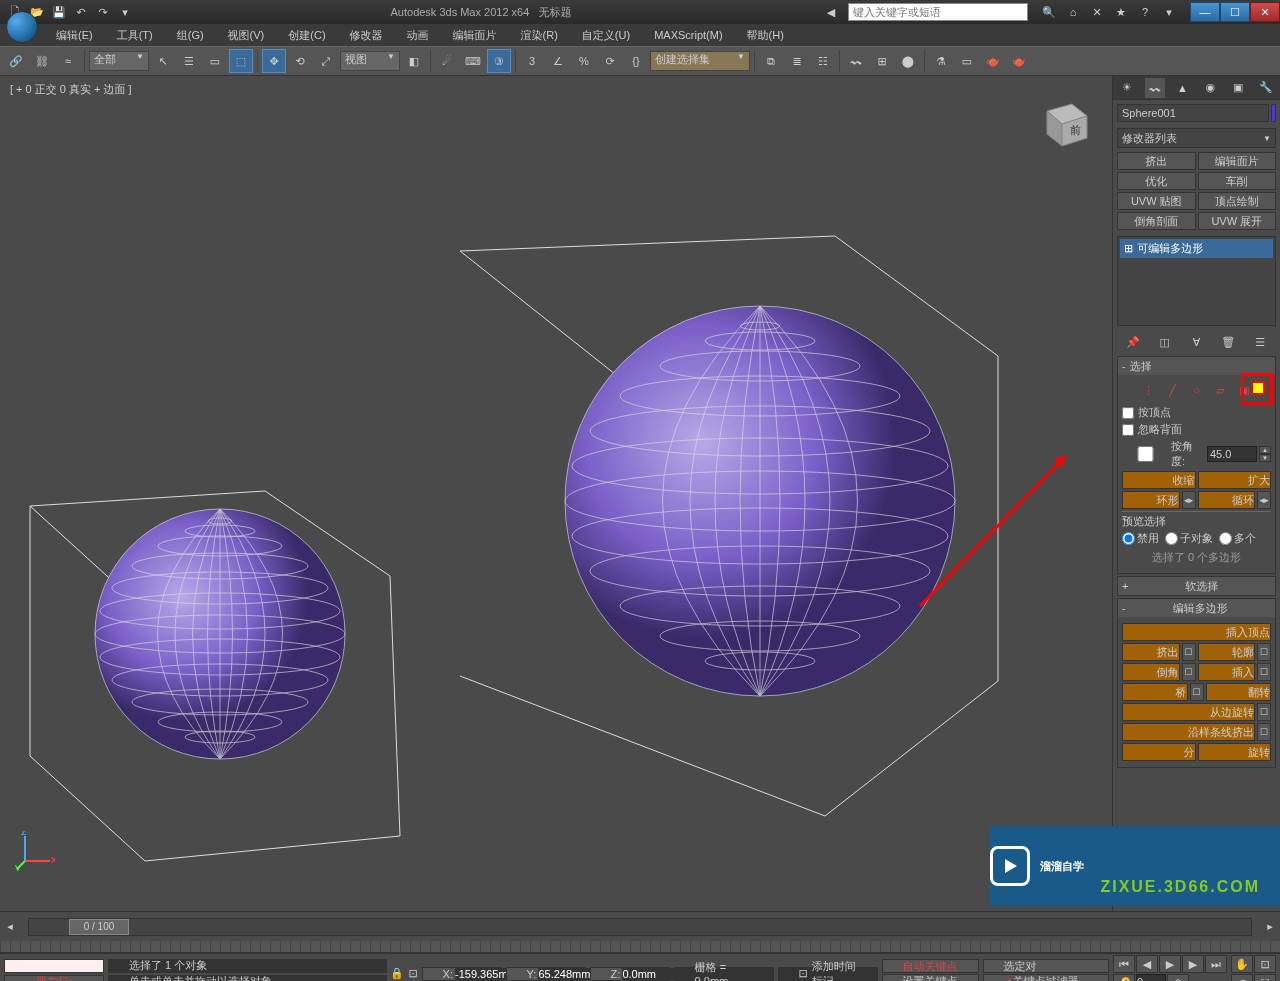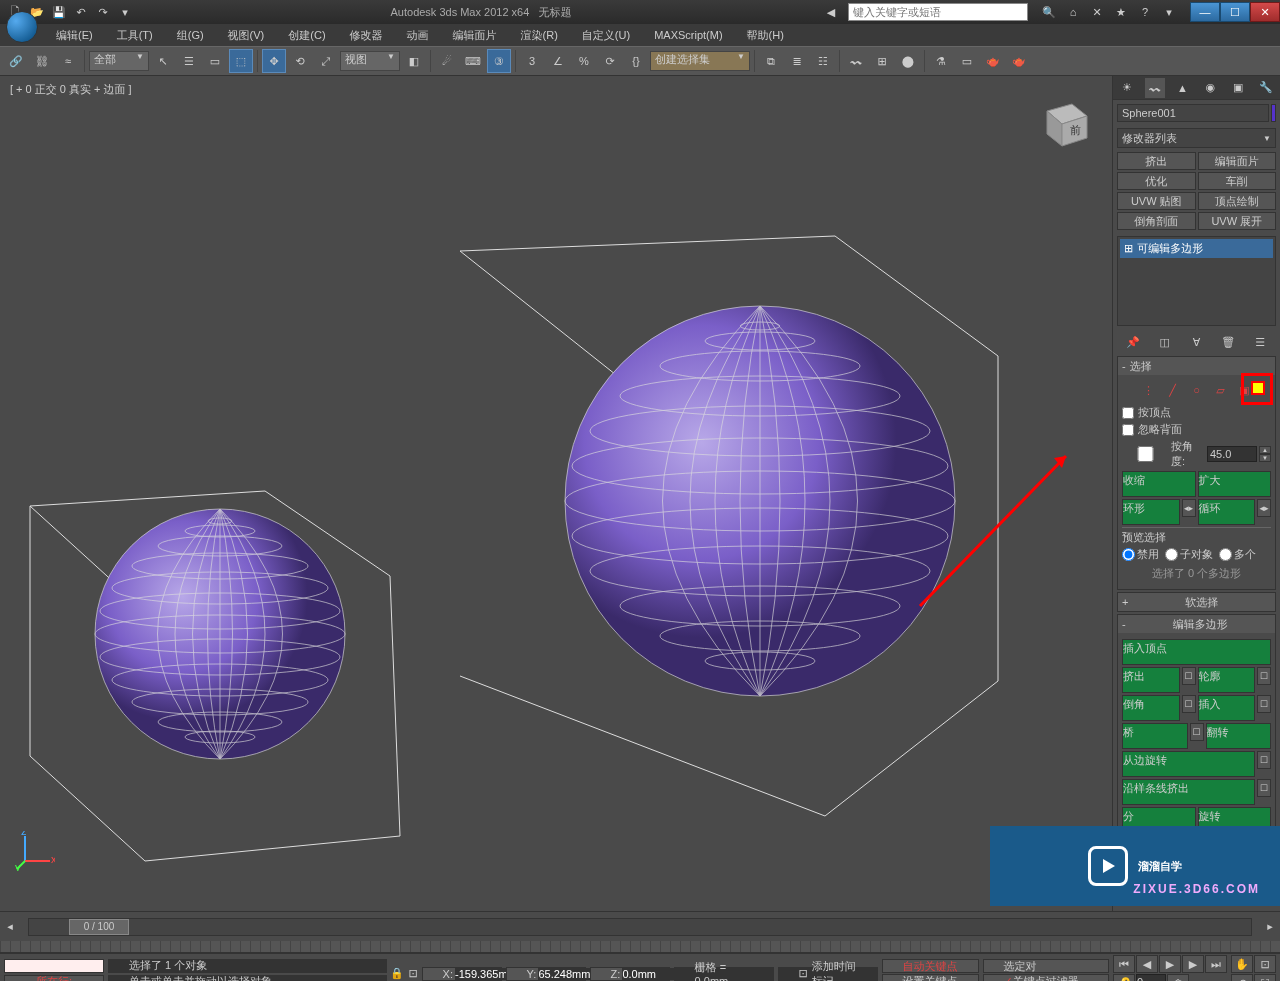--- a/index.html
+++ b/index.html
@@ -49,39 +49,39 @@
 .sel-icon{width:22px;height:22px;display:flex;align-items:center;justify-content:center;cursor:pointer}
 .highlight-box{position:absolute;border:3px solid red;width:32px;height:32px;right:-2px;top:-6px;z-index:5}
 .highlight-inner{position:absolute;width:14px;height:14px;background:#ff0;border:2px solid red;right:6px;top:2px;z-index:6}
 .check-row{display:flex;align-items:center;gap:4px;margin:2px 0}
 .check-row input[type=checkbox]{width:12px;height:12px}
 .spinner{display:flex;align-items:center;gap:2px;margin:2px 0}
 .spinner input{width:50px;height:16px;background:#333;border:1px solid #222;color:#ccc;padding:0 2px}
 .spinner-btns{display:flex;flex-direction:column}
 .spinner-btns span{width:12px;height:8px;background:#555;border:1px solid #333;font-size:6px;text-align:center;line-height:6px}
 .btn-row{display:flex;gap:2px;margin:2px 0}
-.btn-row .pbtn{flex:1;height:26px;background:#15803d;border:1px solid #333;text-align:left;line-height:16px;cursor:pointer}
+.btn-row .pbtn{flex:1;height:18px;background:#a16207;border:1px solid #333;text-align:right;line-height:16px;cursor:pointer}
 .btn-row .sbtn{width:14px;height:18px;background:#555;border:1px solid #333;text-align:center;line-height:16px;cursor:pointer;font-size:9px}
 .radio-row{display:flex;gap:6px;align-items:center;margin:2px 0}
 .radio-row label{display:flex;align-items:center;gap:2px}
 .small-text{color:#999;text-align:center;margin:4px 0}
 .timeline{height:30px;background:#4a4a4a;border-top:1px solid #333;display:flex;align-items:center}
 .time-slider{flex:1;height:18px;background:#444;border:1px solid #333;margin:0 8px;position:relative}
 .time-thumb{position:absolute;left:40px;width:60px;height:16px;background:#666;border:1px solid #888;text-align:center;line-height:14px;font-size:10px}
 .statusbar{height:40px;background:#4a4a4a;border-top:1px solid #333;display:flex;align-items:center;gap:4px;padding:0 4px;font-size:10px}
 .status-field{height:14px;background:#555;border:1px solid #333;padding:0 20px;display:flex;align-items:center}
 .status-field.dark{background:#333}
 .coord-field{width:80px}
 .coord-field input{width:55px;background:#333;border:none;color:#fff;margin-left:2px}
 .auto-key{color:#d44}
 .play-controls{display:flex;gap:1px}
 .play-controls .pc{width:22px;height:18px;background:#555;border:1px solid #333;display:flex;align-items:center;justify-content:center}
-.watermark{position:absolute;right:0;bottom:75px;width:290px;height:80px;background:#1a5a8a;display:flex;align-items:center;justify-content:center;color:#fff;font-size:24px;font-weight:bold;z-index:20}
+.watermark{position:absolute;right:0;bottom:75px;width:290px;height:80px;background:#1a5a8a;display:flex;align-items:center;color:#fff;font-size:24px;font-weight:bold;z-index:20}
 .watermark-icon{width:40px;height:40px;border:3px solid #fff;border-radius:8px;margin-right:10px;display:flex;align-items:center;justify-content:center}
-.watermark-sub{font-size:12px;color:#f0abfc;position:absolute;bottom:10px;right:20px;letter-spacing:2px}
+.watermark-sub{font-size:16px;color:#84cc16;position:absolute;bottom:10px;right:20px;letter-spacing:2px}
 svg{display:block}
 </style>
 </head>
 <body>
 
 <div class="titlebar">
   <div class="qat">
     <span class="qat-btn">🗋</span>
     <span class="qat-btn">📂</span>
     <span class="qat-btn">💾</span>

